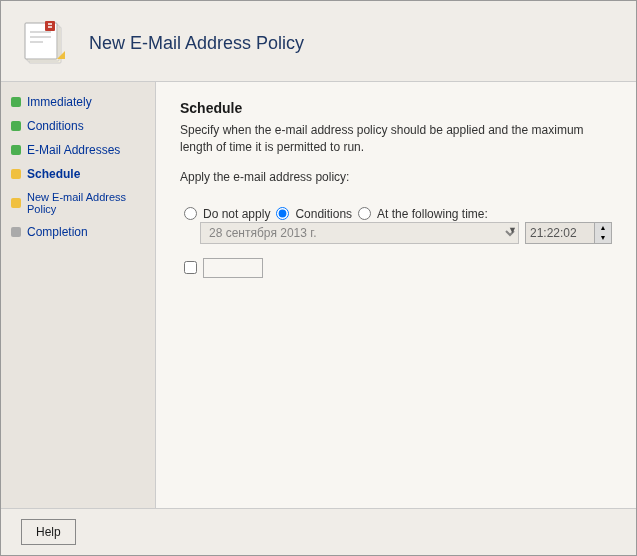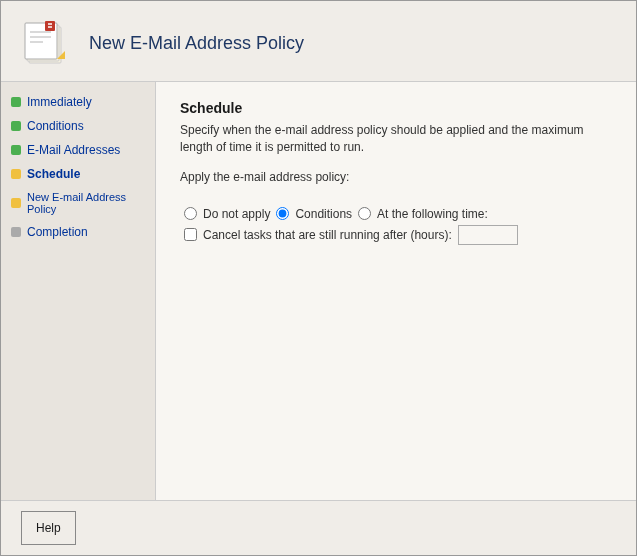--- a/index.html
+++ b/index.html
@@ -209,21 +209,21 @@
       background: #f0ede8;
     }
     .footer-left {
       flex: 1;
     }
     .footer-right {
       display: flex;
       gap: 8px;
     }
     .btn {
-      height: 34px;
+      height: 26px;
       padding: 0 14px;
       font-size: 12px;
       background: #f0ede8;
       border: 1px solid #888;
       cursor: pointer;
       color: #1a1a1a;
     }
     
     .header-icon-svg {
       width: 52px;
@@ -299,24 +299,37 @@
         <label class="radio-item">
           <input type="radio" name="schedule" checked="" style="">
           <span>Conditions</span>
         </label>
         <label class="radio-item">
           <input type="radio" name="schedule" style="">
           <span>At the following time:</span>
         </label>
       </div>
 
+      <div class="datetime-row">
+        <div class="date-select-wrapper">
+          <select disabled="">
+            <option>28 сентября 2013 г.</option>
+          </select>
+        </div>
+        <div class="time-input-wrapper">
+          <input type="text" class="time-input" value="21:22:02" disabled="" style="">
+          <div class="time-spinner">
+            <button>▲</button>
+            <button>▼</button>
+          </div>
+        </div>
+      </div>
 
       <div class="checkbox-row">
         <input type="checkbox" style="">
-        <span class="checkbox-label">Cancel tasks that are still running after (hours):</span>
         <input type="text" class="hours-input" value="" style="">
       </div>
     </div>
   </div>
 
   <div class="dialog-footer">
     <div class="footer-left">
       <button class="btn">Help</button>
     </div>
   </div>

